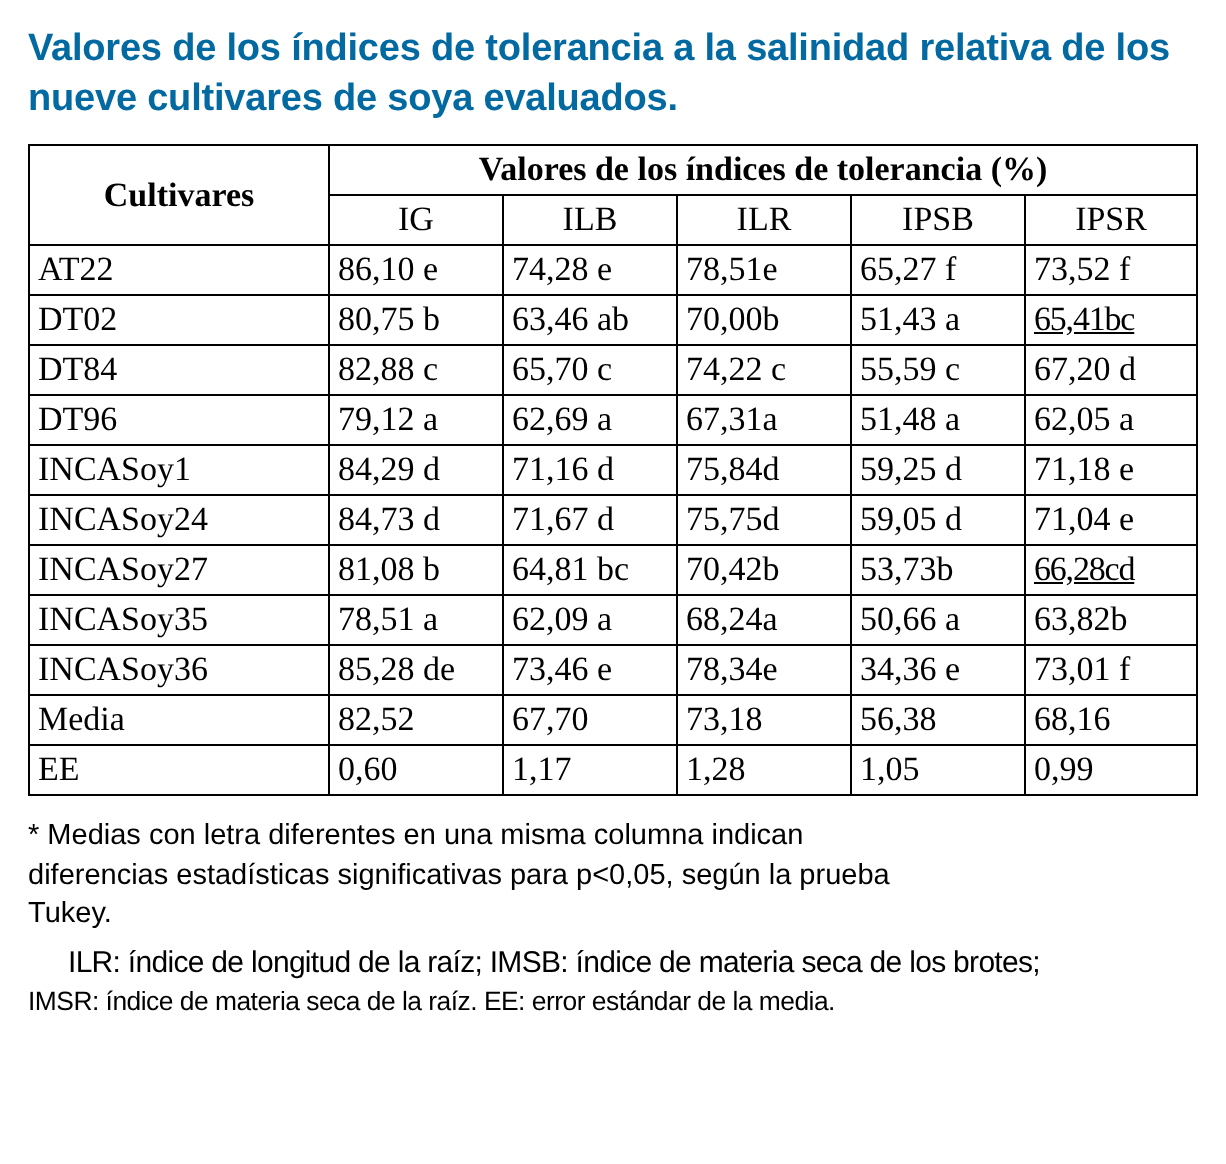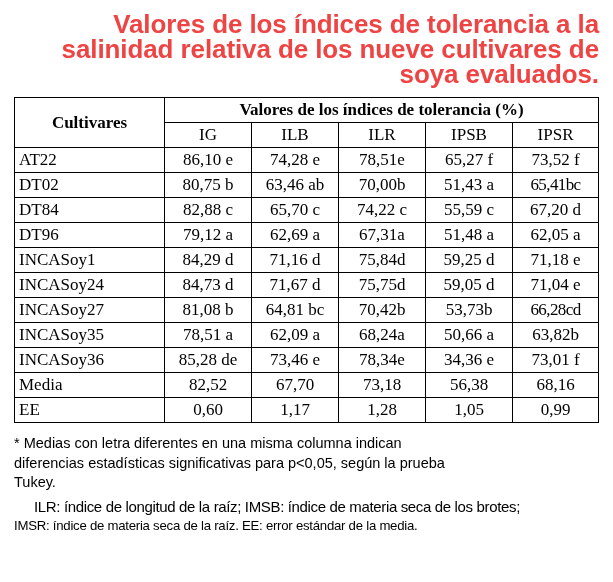--- a/index.html
+++ b/index.html
@@ -17,26 +17,25 @@
   .page {
     width: 613px;
     height: 582px;
     box-sizing: border-box;
     padding: 10px 14px 6px 14px;
     position: relative;
   }
   .title {
     font-family: "Liberation Sans", sans-serif;
     font-weight: bold;
-    font-size: 26px;
+    font-size: 19px;
     line-height: 25px;
-    color: #ef4444;
+    color: #0369a1;
     margin: 2px 0 10px 0;
     letter-spacing: -0.1px;
-    text-align: right;
   }
   table.data {
     border-collapse: collapse;
     width: 584px;
     table-layout: fixed;
     font-family: "Liberation Serif", serif;
   }
   table.data td, table.data th {
     border: 1px solid #000;
     padding: 1px 4px;
@@ -61,25 +60,25 @@
     text-align: center;
     font-weight: normal;
     font-size: 17.5px;
   }
   .cult {
     text-align: left;
     padding-left: 8px;
     font-size: 17.5px;
   }
   .val {
-    text-align: center;
     font-size: 17px;
   }
   .tight {
     letter-spacing: -0.6px;
+    text-decoration: underline;
   }
   .notes {
     margin-top: 11px;
     font-family: "Liberation Sans", sans-serif;
     font-size: 14.5px;
     line-height: 19.5px;
     color: #000;
   }
   .note-star {
     margin-bottom: 4px;

